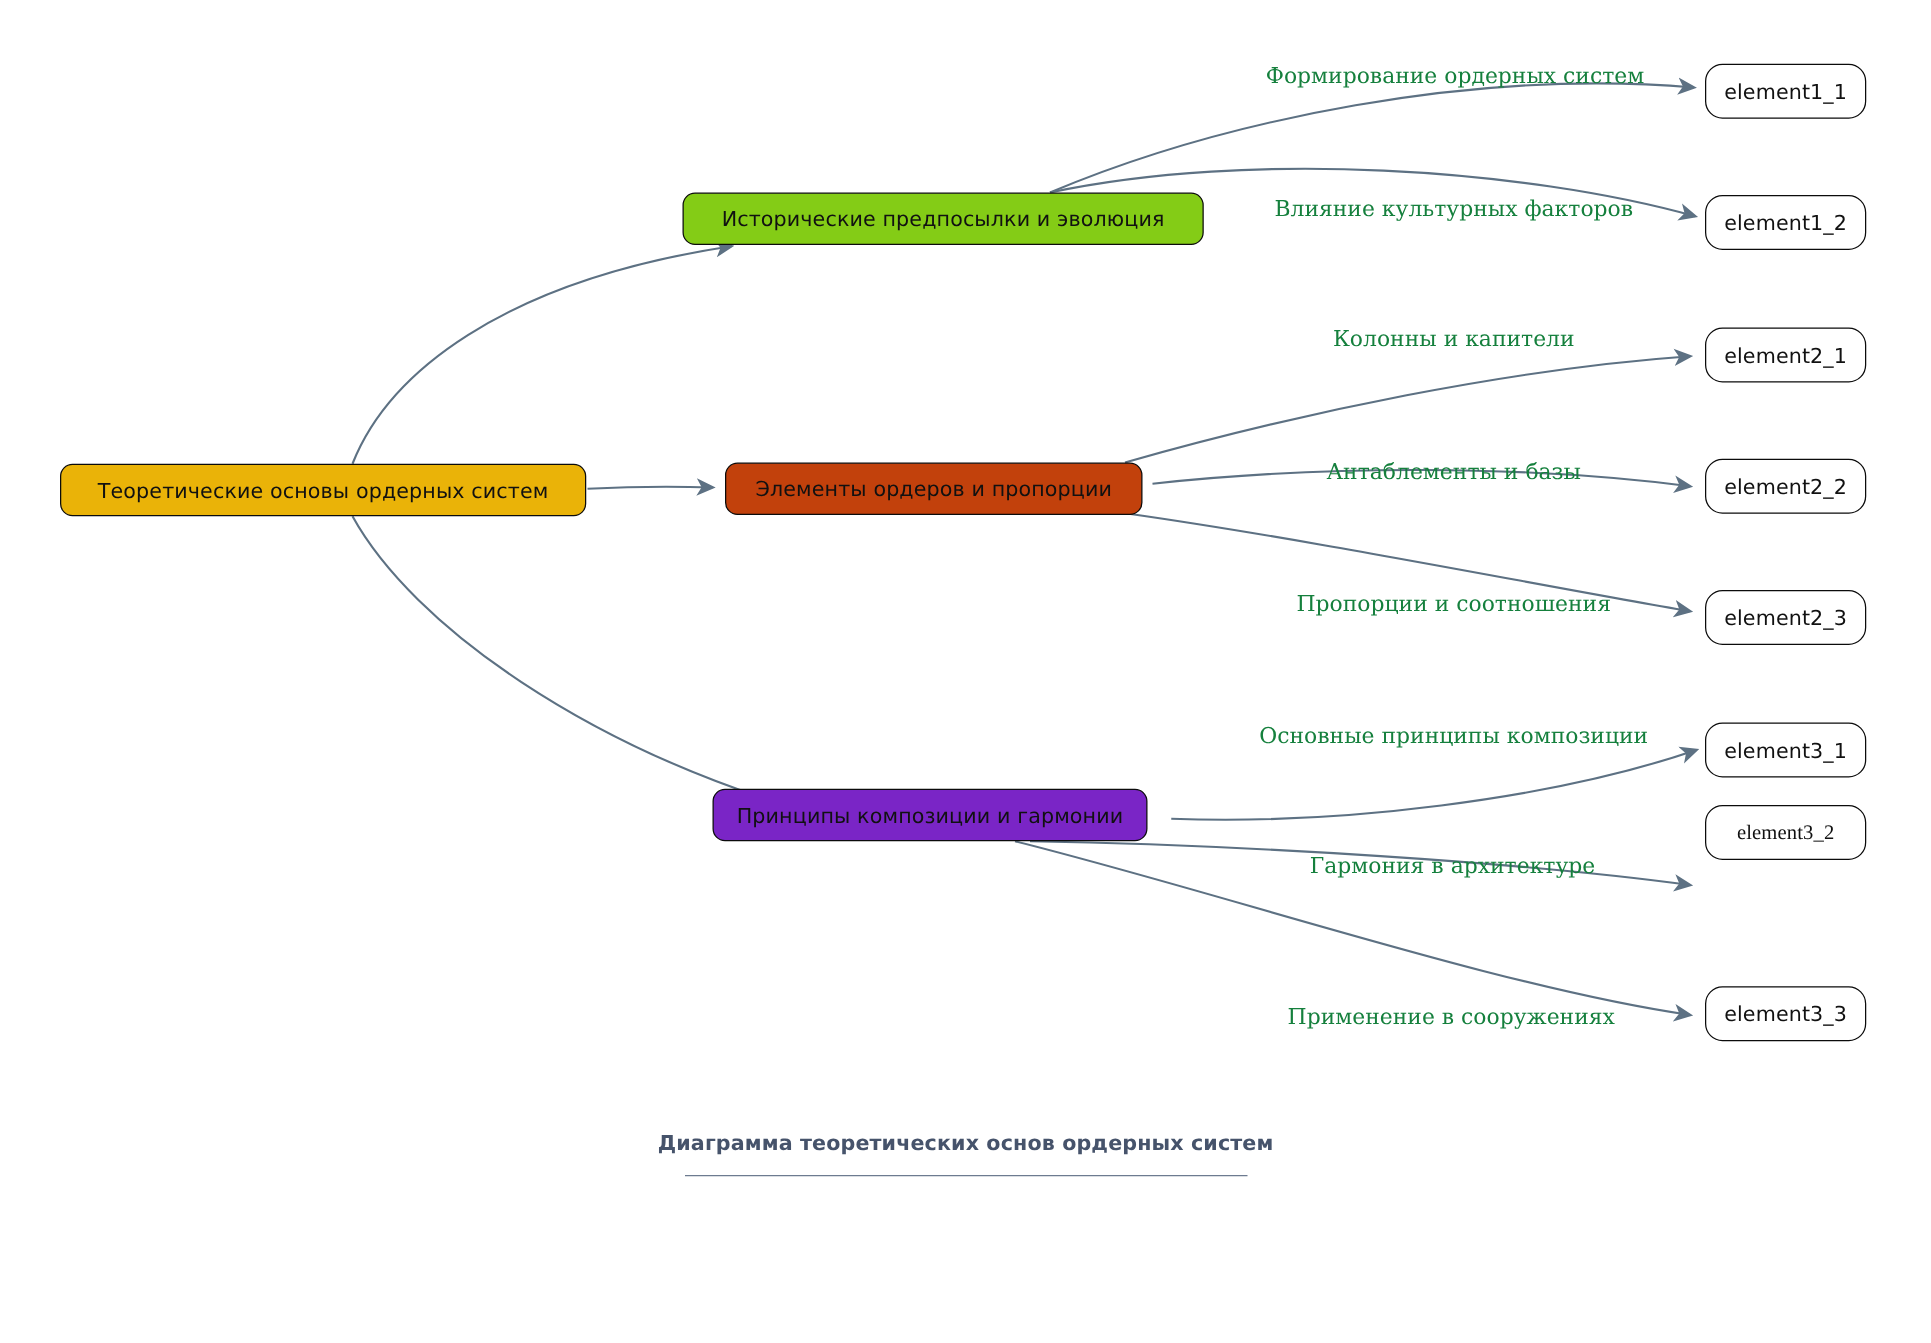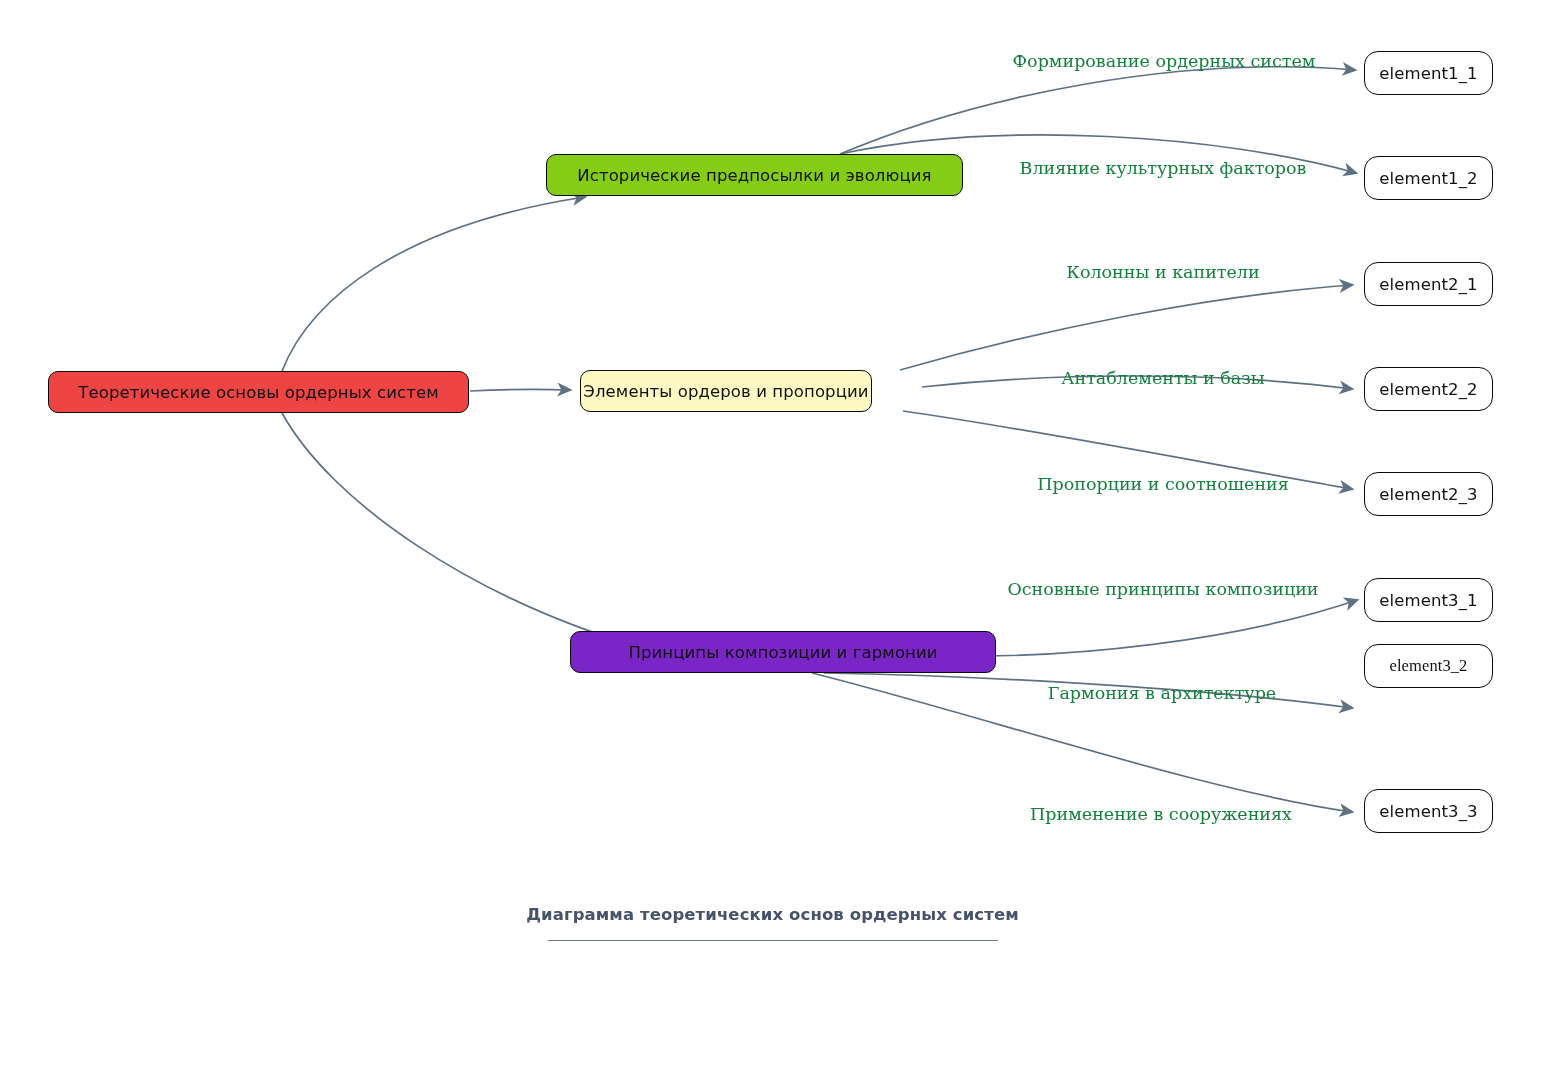--- a/index.html
+++ b/index.html
@@ -99,45 +99,45 @@
       <path d="M 900,370 C 1040,330 1210,295 1352,285" fill="none" stroke="#5d7183" stroke-width="1.7" marker-end="url(#arrow)"></path>
       <path d="M 922,387 C 1060,372 1220,372 1352,389" fill="none" stroke="#5d7183" stroke-width="1.7" marker-end="url(#arrow)"></path>
       <path d="M 903,411 C 1050,432 1230,468 1352,489" fill="none" stroke="#5d7183" stroke-width="1.7" marker-end="url(#arrow)"></path>
       <path d="M 937,655 C 1070,660 1240,640 1357,600" fill="none" stroke="#5d7183" stroke-width="1.7" marker-end="url(#arrow)"></path>
       <path d="M 824,673 C 1000,676 1220,690 1352,708" fill="none" stroke="#5d7183" stroke-width="1.7" marker-end="url(#arrow)"></path>
       <path d="M 812,673 C 980,715 1200,790 1352,812" fill="none" stroke="#5d7183" stroke-width="1.7" marker-end="url(#arrow)"></path>
     </g>
 </svg>
 
 <div id="node-layer">
-    <div class="node root" style="left: 48px; top: 371px; width: 421px; height: 42px; background: #ef4444;">
+    <div class="node root" style="left: 48px; top: 371px; width: 421px; height: 42px; background: #eab308;">
       <span>Теоретические основы ордерных систем</span>
     </div>
     <div class="node branch" style="left: 546px; top: 154px; width: 417px; height: 42px; background: #84cc16;">
       <span>Исторические предпосылки и эволюция</span>
     </div>
     <div class="node leaf" style="left: 1364px; top: 51px; width: 129px; height: 44px;">
       <span>element1_1</span>
     </div>
     <div class="node leaf" style="left: 1364px; top: 156px; width: 129px; height: 44px;">
       <span>element1_2</span>
     </div>
-    <div class="node branch" style="left: 580px; top: 370px; width: 292px; height: 42px; background: #fef9c3;">
+    <div class="node branch" style="left: 580px; top: 370px; width: 334px; height: 42px; background: #c2410c;">
       <span>Элементы ордеров и пропорции</span>
     </div>
     <div class="node leaf" style="left: 1364px; top: 262px; width: 129px; height: 44px;">
       <span>element2_1</span>
     </div>
     <div class="node leaf" style="left: 1364px; top: 367px; width: 129px; height: 44px;">
       <span>element2_2</span>
     </div>
     <div class="node leaf" style="left: 1364px; top: 472px; width: 129px; height: 44px;">
       <span>element2_3</span>
     </div>
-    <div class="node branch" style="left: 570px; top: 631px; width: 426px; height: 42px; background: rgb(122, 37, 198); justify-content: center;">
+    <div class="node branch" style="left: 570px; top: 631px; width: 348px; height: 42px; background: rgb(122, 37, 198); justify-content: center;">
       <span>Принципы композиции и гармонии</span>
     </div>
     <div class="node leaf" style="left: 1364px; top: 578px; width: 129px; height: 44px;">
       <span>element3_1</span>
     </div>
     <div class="node leaf" style="left: 1364px; top: 644px; width: 129px; height: 44px; font-family: Liberation Serif, serif;">
       <span>element3_2</span>
     </div>
     <div class="node leaf" style="left: 1364px; top: 789px; width: 129px; height: 44px;">
       <span>element3_3</span>

